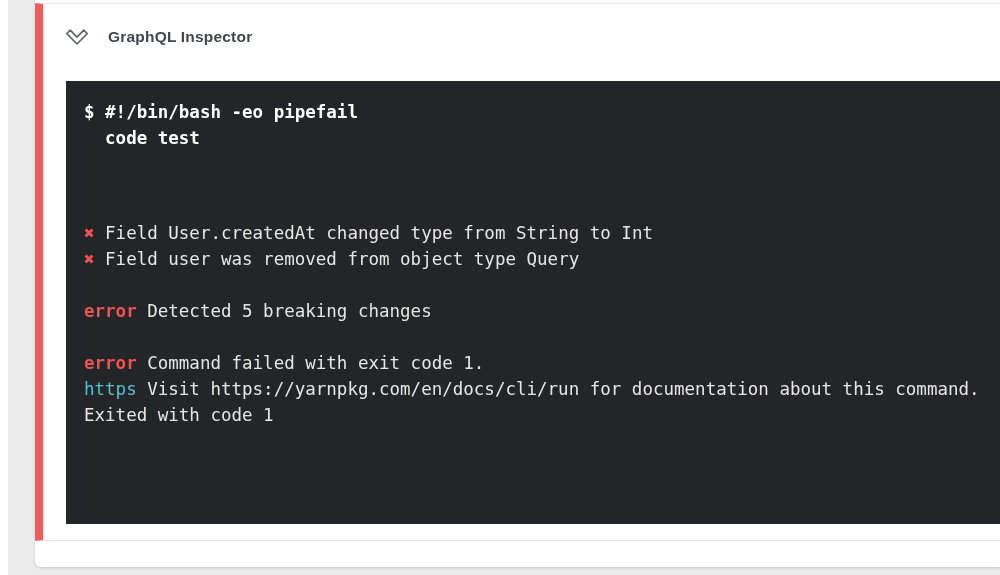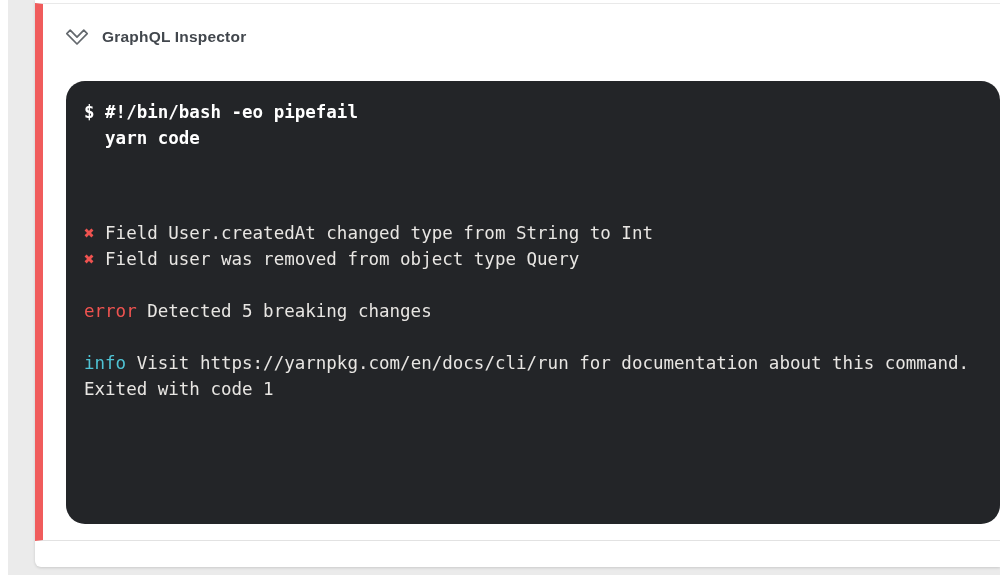--- a/index.html
+++ b/index.html
@@ -22,44 +22,44 @@
   .step-card {
     position:absolute; left:0; right:0; top:3px; height:538px;
     background:#ffffff;
     border-top:1px solid #e9e9e9;
     border-bottom:1px solid #e2e2e2;
     border-left:8px solid var(--status-red,#f05c5c);
   }
 
   .step-header {
     position:absolute; left:21px; top:18px; height:30px;
-    display:flex; align-items:center; gap:12px; cursor:pointer;
+    display:flex; align-items:center; gap:18px; cursor:pointer;
   }
   .collapse-icon { width:26px; height:24px; display:block; }
   .step-title {
     font-size:15.5px; font-weight:bold; color:#42474d; letter-spacing:0.2px;
     white-space:nowrap;
   }
 
   
   .terminal {
     position:absolute; left:23px; right:0; top:77px; height:443px;
     background:var(--term-bg,#232528); overflow:hidden;
     padding:18px 0 18px 18px;
     font-family:"DejaVu Sans Mono","Liberation Mono",monospace;
-    font-size:17.5px; line-height:26px; color:var(--term-text,#e8e6e3);border-radius:19px;
+    font-size:17.5px; line-height:26px; color:var(--term-text,#e8e6e3);
   }
   .tline { white-space:pre; min-height:26px; }
   .tline.cmd { font-weight:bold; color:#ffffff; }
   .cmd-block { margin-bottom:17px; }
   .c-red  { color:var(--err-red,#ef5350); font-weight:bold; }
   .c-cyan { color:var(--info-cyan,#4fc3d4); }
   .c-dim  { color:var(--dim,#9a9a9a); }
   .tline .c-red, .tline .c-cyan, .tline .c-dim { font-weight:inherit; }
-  .tline span.c-red  { font-weight:normal; }
+  .tline span.c-red  { font-weight:bold; }
   .tline span.c-red.x-mark { font-weight:bold; }
 </style>
 </head>
 <body>
 
 <div class="viewport">
 
   <div class="page-bg"></div>
 
   <div class="steps-container">
@@ -69,31 +69,32 @@
       <div class="step-header">
         <svg class="collapse-icon" viewBox="0 0 26 24" fill="none">
           <path d="M13 19 L2.8 8.6 L6.2 5.2 L13 12.2 L19.8 5.2 L23.2 8.6 Z" stroke="#63686d" stroke-width="1.7" stroke-linejoin="round" fill="none"></path>
         </svg>
         <span class="step-title">GraphQL Inspector</span>
       </div>
 
       <div class="terminal">
         <div class="cmd-block">
             <div class="tline cmd">$ #!/bin/bash -eo pipefail</div>
-            <div class="tline cmd">  yarn code</div>
+            <div class="tline cmd">  code test</div>
           </div>
         <div>
             <div class="tline">&nbsp;</div>
             <div class="tline">&nbsp;</div>
             <div class="tline"><span class="c-red x-mark">✖</span><span> Field User.createdAt changed type from String to Int</span></div>
             <div class="tline"><span class="c-red x-mark">✖</span><span> Field user was removed from object type Query</span></div>
             <div class="tline">&nbsp;</div>
             <div class="tline"><span class="c-red">error</span><span> Detected 5 breaking changes</span></div>
             <div class="tline">&nbsp;</div>
-            <div class="tline"><span class="c-cyan">info</span><span> Visit https://yarnpkg.com/en/docs/cli/run for documentation about this command.</span></div>
+            <div class="tline"><span class="c-red">error</span><span> Command failed with exit code 1.</span></div>
+            <div class="tline"><span class="c-cyan">https</span><span> Visit https://yarnpkg.com/en/docs/cli/run for documentation about this command.</span></div>
             <div class="tline"><span>Exited with code 1</span></div>
           </div>
       </div>
 
     </div>
 
   </div>
 
 </div>
 

